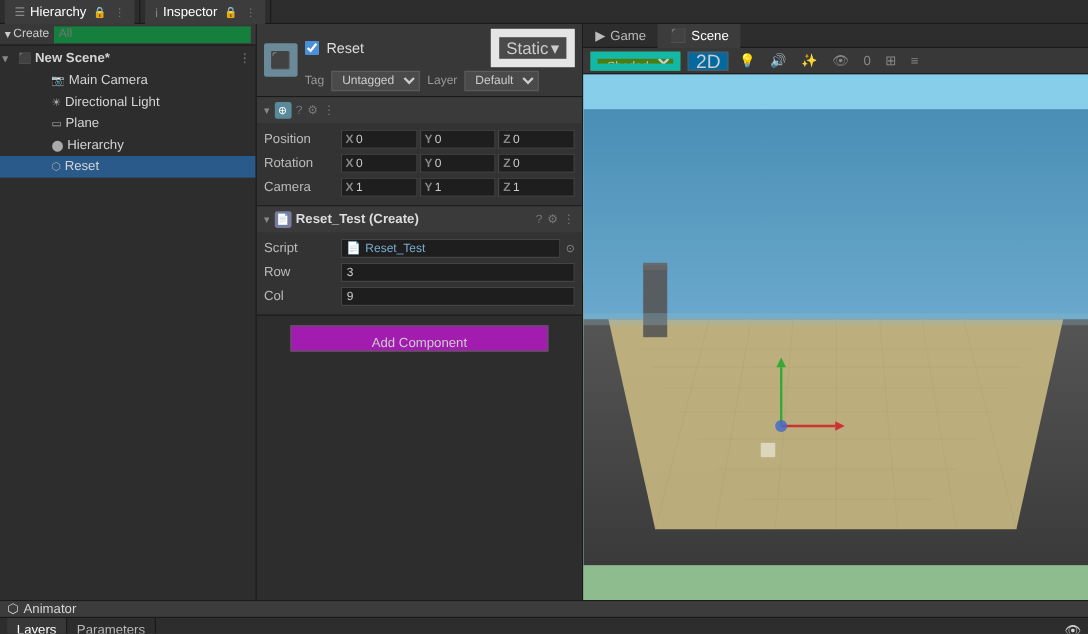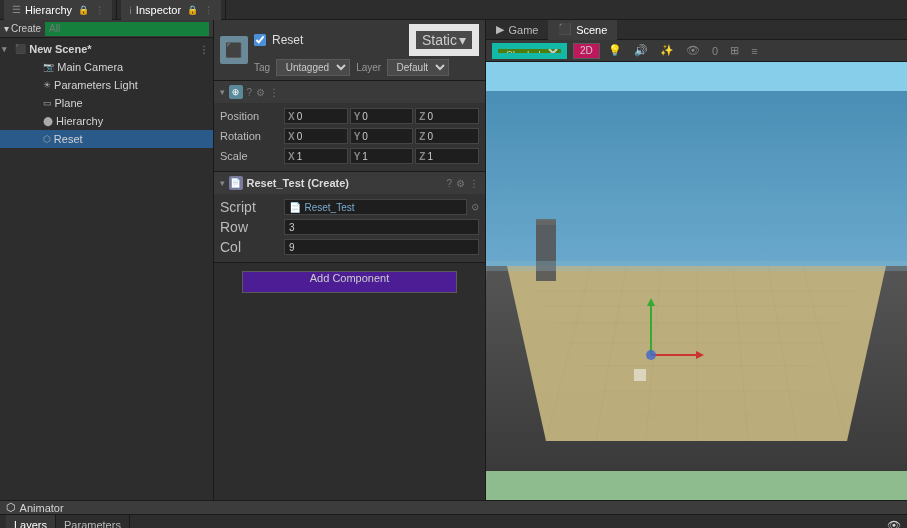--- a/index.html
+++ b/index.html
@@ -198,21 +198,20 @@
       font-size: 10px;
     }
     .tag-label, .layer-label { color: #999; }
     .tag-select, .layer-select {
       background: #4a4a4a;
       border: 1px solid #5a5a5a;
       color: #ccc;
       font-size: 10px;
       padding: 1px 4px;
       cursor: pointer;
-      text-align: right;
     }
 
     
     .component-section {
       border-bottom: 1px solid #1a1a1a;
     }
     .component-header {
       display: flex;
       align-items: center;
       height: 22px;
@@ -295,21 +294,21 @@
     
     .script-field-row {
       display: flex;
       align-items: center;
       height: 18px;
       gap: 4px;
       margin-bottom: 2px;
     }
     .script-field-label {
       width: 60px;
-      font-size: 14px;
+      font-size: 11px;
       color: #bbb;
       flex-shrink: 0;
     }
     .script-ref {
       background: #1e1e1e;
       border: 1px solid #444;
       height: 16px;
       flex: 1;
       display: flex;
       align-items: center;
@@ -332,27 +331,27 @@
       align-items: center;
       padding: 0 4px;
       font-size: 10px;
       color: #ccc;
     }
 
     
     .add-component-btn {
       margin: 8px 28px;
       height: 22px;
-      background: #4c1d95;
+      background: #a21caf;
       border: 1px solid #5a5a5a;
       color: #ccc;
       font-size: 11px;
       cursor: pointer;
       display: flex;
-      align-items: flex-start;
+      align-items: flex-end;
       justify-content: center;
     }
 
     
     .viewport-area {
       flex: 1;
       background: #3c3c3c;
       display: flex;
       flex-direction: column;
     }
@@ -388,24 +387,24 @@
     }
     .vp-select {
       background: #4d7c0f;
       border: 6px solid #14b8a6;
       color: #ccc;
       font-size: 10px;
       height: 16px;
       padding: 0 4px;
     }
     .vp-btn {
-      background: #be185d;
+      background: #0369a1;
       border: 1px solid #5a5a5a;
       color: #ccc;
-      font-size: 10px;
+      font-size: 16px;
       height: 16px;
       padding: 0 6px;
       cursor: pointer;
     }
     .vp-icon-btn {
       color: #888;
       font-size: 11px;
       cursor: pointer;
       padding: 0 3px;
     }
@@ -516,21 +515,21 @@
 
       <div class="hier-item indent-2">
         <span class="arrow"></span>
         <span class="obj-icon">📷</span>
         <span>Main Camera</span>
       </div>
 
       <div class="hier-item indent-2">
         <span class="arrow"></span>
         <span class="obj-icon">☀</span>
-        <span>Parameters Light</span>
+        <span>Directional Light</span>
       </div>
 
       <div class="hier-item indent-2">
         <span class="arrow"></span>
         <span class="obj-icon">▭</span>
         <span>Plane</span>
       </div>
 
       <div class="hier-item indent-2">
         <span class="arrow"></span>
@@ -614,21 +613,21 @@
               <span class="xyz-value">0</span>
             </div>
             <div class="xyz-field">
               <span class="xyz-label">Z</span>
               <span class="xyz-value">0</span>
             </div>
           </div>
         </div>
 
         <div class="field-row">
-          <span class="field-label">Scale</span>
+          <span class="field-label">Camera</span>
           <div class="xyz-group">
             <div class="xyz-field">
               <span class="xyz-label">X</span>
               <span class="xyz-value">1</span>
             </div>
             <div class="xyz-field">
               <span class="xyz-label">Y</span>
               <span class="xyz-value">1</span>
             </div>
             <div class="xyz-field">

